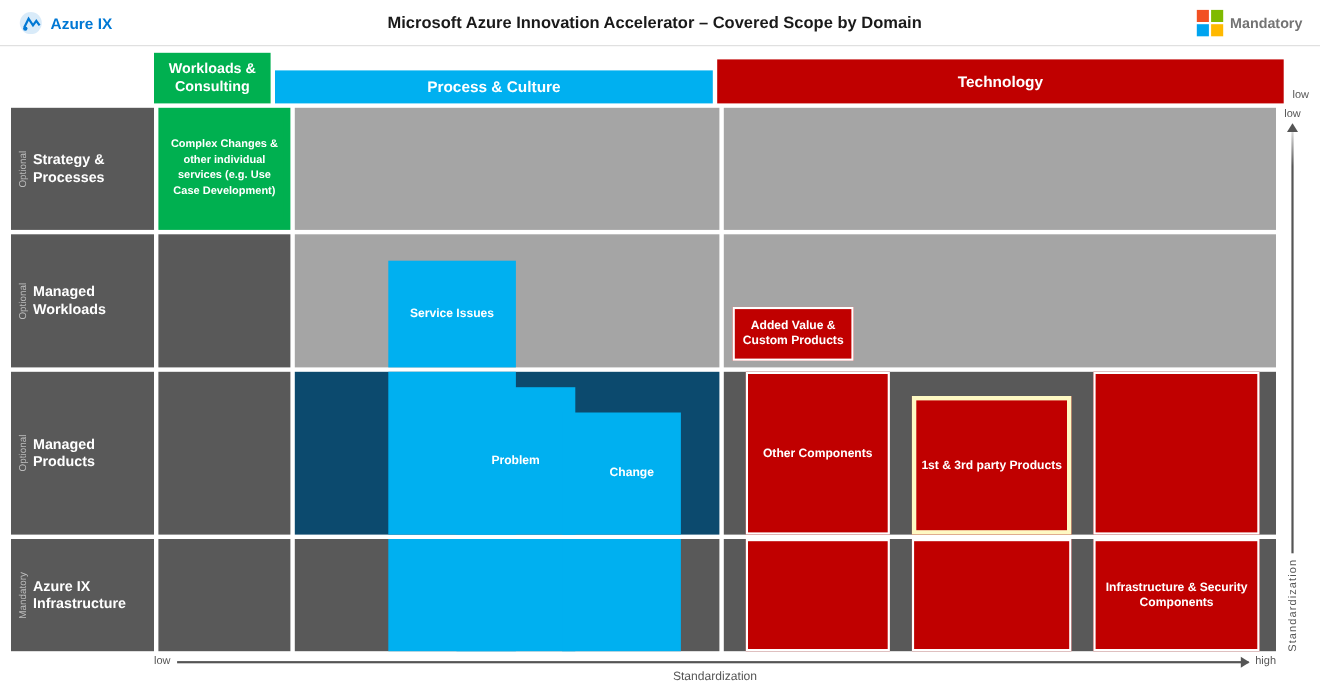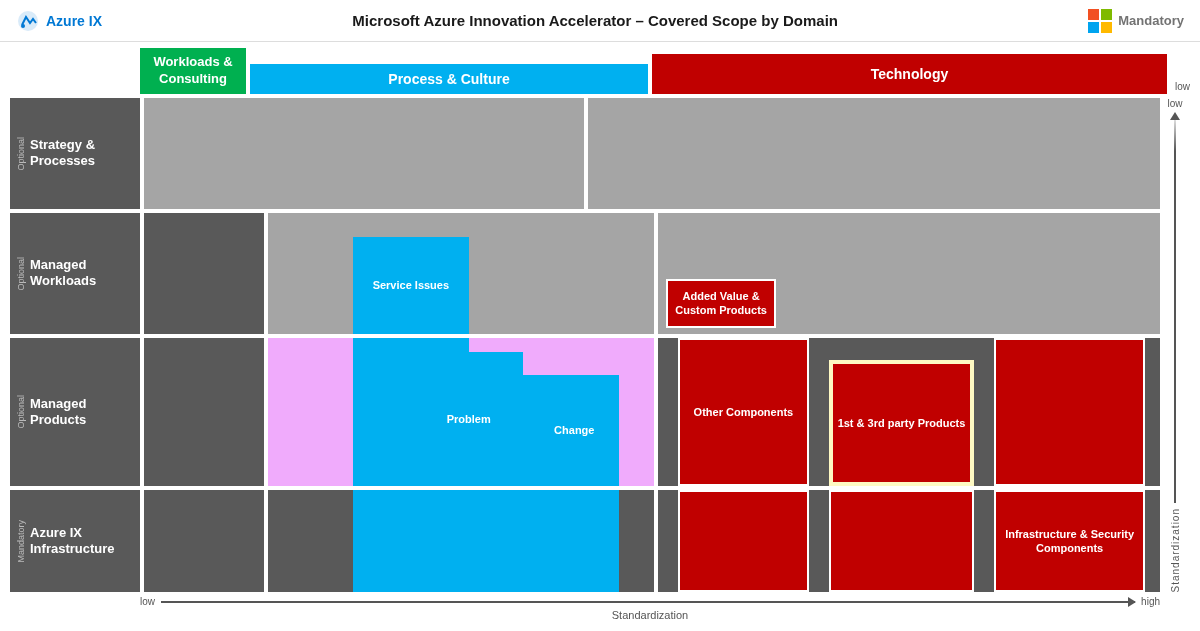--- a/index.html
+++ b/index.html
@@ -154,20 +154,25 @@
 
       <div style="display:flex;flex:1;flex-direction:column;gap:4px;">
 
         <div class="grid-row strategy" style="display:flex;gap:4px;flex:1.2;min-height:0;">
 
           <div style="width:130px;background:#595959;color:#fff;display:flex;align-items:center;padding:4px 6px;gap:4px;">
             <span style="font-size:9px;color:#bbb;writing-mode:vertical-rl;transform:rotate(180deg);white-space:nowrap;">Optional</span>
             <span style="font-size:13px;font-weight:700;line-height:1.25;">Strategy &amp; Processes</span>
           </div>
 
+          <div style="width:120px;background:#00b050;position:relative;">
+            <div style="position:absolute;top:6px;left:6px;right:6px;bottom:6px;background:#00b050;display:flex;align-items:center;justify-content:center;">
+              <span style="font-size:10px;font-weight:700;color:#fff;text-align:center;line-height:1.4;">Complex Changes &amp; other individual services (e.g. Use Case Development)</span>
+            </div>
+          </div>
 
           <div style="flex:1;background:#a5a5a5;"></div>
 
           <div style="flex:1.3;background:#a5a5a5;"></div>
         </div>
 
         <div class="grid-row custom" style="display:flex;gap:4px;flex:1.3;min-height:0;">
           <div style="width:130px;background:#595959;color:#fff;display:flex;align-items:center;padding:4px 6px;gap:4px;">
             <span style="font-size:9px;color:#bbb;writing-mode:vertical-rl;transform:rotate(180deg);white-space:nowrap;">Optional</span>
             <span style="font-size:13px;font-weight:700;line-height:1.25;">Managed Workloads</span>
@@ -191,21 +196,21 @@
         </div>
 
         <div class="grid-row managed" style="display:flex;gap:4px;flex:1.6;min-height:0;">
           <div style="width:130px;background:#595959;color:#fff;display:flex;align-items:center;padding:4px 6px;gap:4px;">
             <span style="font-size:9px;color:#bbb;writing-mode:vertical-rl;transform:rotate(180deg);white-space:nowrap;">Optional</span>
             <span style="font-size:13px;font-weight:700;line-height:1.25;">Managed Products</span>
           </div>
 
           <div style="width:120px;background:#595959;"></div>
 
-          <div style="flex:1;background:#f0abfc;position:relative;">
+          <div style="flex:1;background:#0c4a6e;position:relative;">
 
             <div style="position:absolute;bottom:0;left:22%;width:30%;height:100%;background:#00b0f0;display:flex;align-items:flex-end;justify-content:center;">
               <span style="font-size:11px;font-weight:700;color:#fff;text-align:center;line-height:1.3;padding-bottom:8px;"></span>
             </div>
 
             <div style="position:absolute;bottom:0;left:38%;width:28%;height:90%;background:#00b0f0;display:flex;align-items:center;justify-content:center;">
               <span style="font-size:11px;font-weight:700;color:#fff;text-align:center;line-height:1.3;">Problem</span>
             </div>
 
             <div style="position:absolute;bottom:0;left:63%;width:28%;height:75%;background:#00b0f0;display:flex;align-items:center;justify-content:center;">

